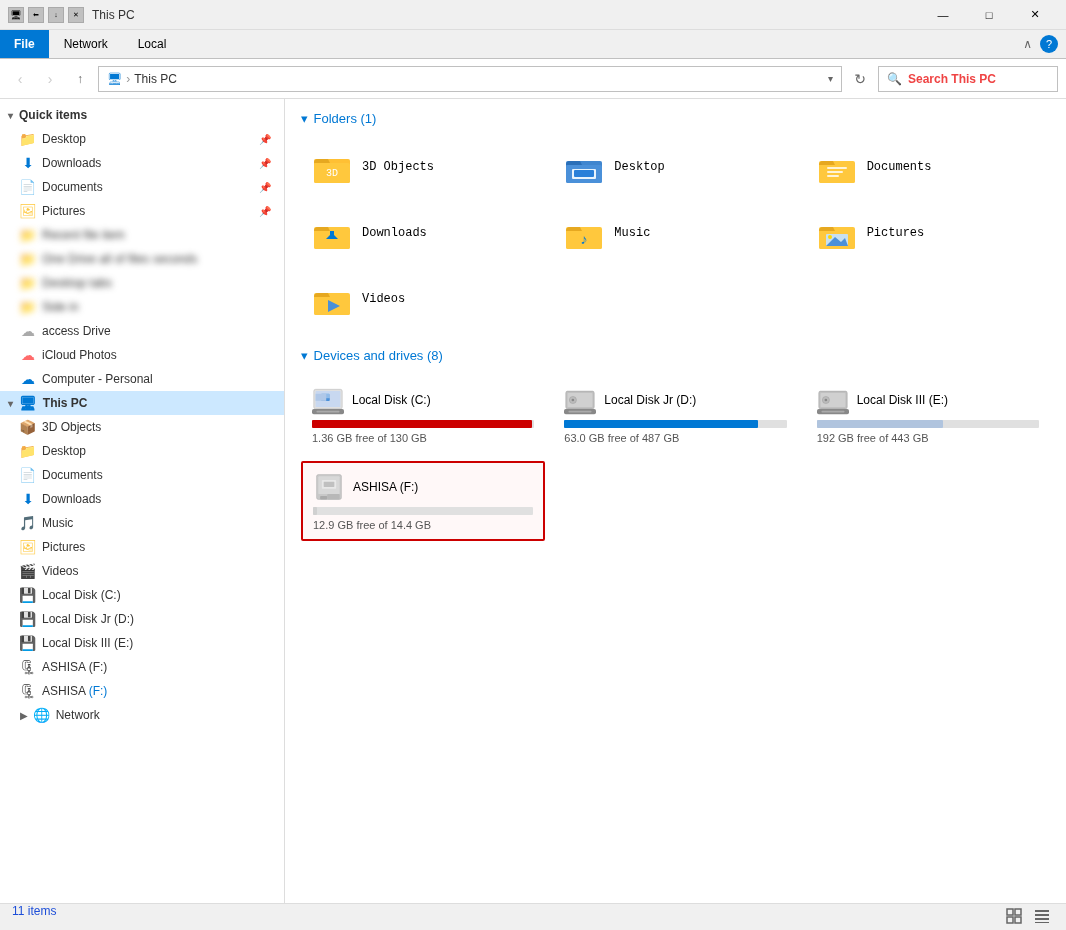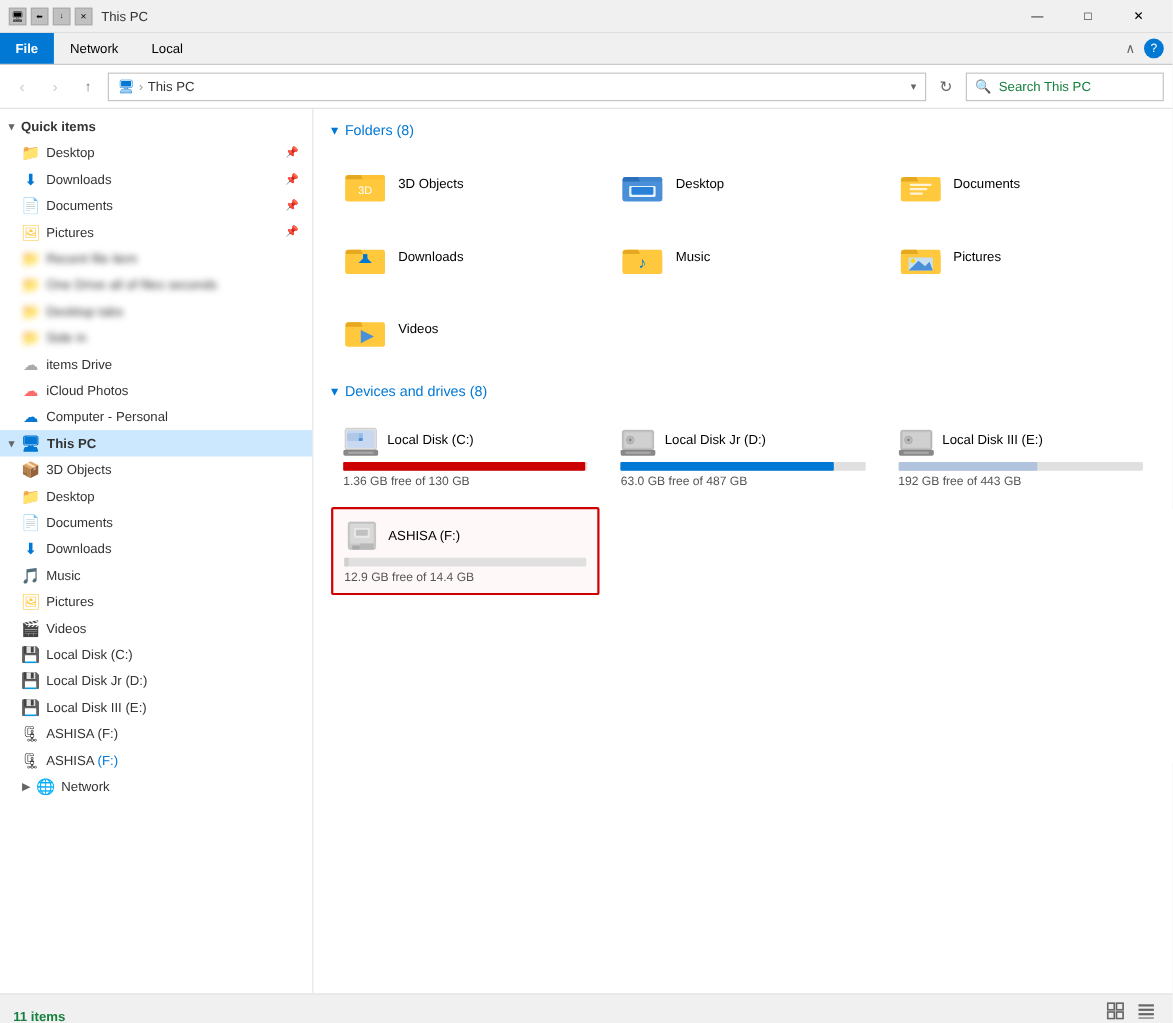--- a/index.html
+++ b/index.html
@@ -140,20 +140,21 @@
       margin-bottom: 12px;
       cursor: pointer;
     }
 
     
     .folders-grid {
       display: grid;
       grid-template-columns: repeat(3, 1fr);
       gap: 8px;
       margin-bottom: 20px;
+      font-family: Liberation Mono, monospace;
     }
     .folder-item {
       display: flex;
       align-items: center;
       gap: 10px;
       padding: 8px 10px;
       border: 1px solid transparent;
       border-radius: 2px;
       cursor: pointer;
     }
@@ -187,25 +188,24 @@
     .bar-light { background: #b0c4de; }
     .bar-empty { background: #d0d0d0; }
     .drive-space { font-size: 11px; color: #555; }
 
     
     .status-bar {
       height: 28px;
       background: #f0f0f0;
       border-top: 1px solid #ddd;
       display: flex;
-      align-items: flex-end;
+      align-items: flex-start;
       padding: 0 12px;
       font-size: 12px;
-      color: #15803d;
-      font-weight: bold;
+      color: #1d4ed8;
     }
     .status-bar .view-icons { margin-left: auto; display: flex; gap: 4px; }
     .view-icon-btn { width: 24px; height: 24px; display: flex; align-items: center; justify-content: center; cursor: pointer; color: #666; font-size: 14px; }
     
     
     ::-webkit-scrollbar { width: 8px; }
     ::-webkit-scrollbar-track { background: #f0f0f0; }
     ::-webkit-scrollbar-thumb { background: #c0c0c0; }
   </style>
 </head>
@@ -244,21 +244,21 @@
   <div class="nav-btn" style="font-size:12px;">↑</div>
   <div class="address-path">
     <span style="color:#0078d4; margin-right:4px;">🖥</span>
     <span style="color:#999; margin-right:4px;">›</span>
     <span>This PC</span>
     <span style="margin-left:auto; color:#666; font-size:10px;">▾</span>
   </div>
   <div class="nav-btn" style="font-size:14px;">↻</div>
   <div class="search-box">
     <span style="color:#999;">🔍</span>
-    <span style="color:#15803d;">Search This PC</span>
+    <span style="color:#ef4444;font-weight:bold;">Search This PC</span>
   </div>
 </div>
 
 <div class="main-layout">
 
   <div class="sidebar">
 
     <div class="sidebar-item" style="padding-left:8px; font-weight:600;">
       <span style="font-size:10px; color:#666;">▾</span>
       <span>Quick items</span>
@@ -296,21 +296,21 @@
       <span class="item-icon" style="font-size:14px;">📁</span>
       <span>Desktop tabs</span>
     </div>
     <div class="sidebar-item blurred">
       <span class="item-icon" style="font-size:14px;">📁</span>
       <span>Side in</span>
     </div>
 
     <div class="sidebar-item">
       <span class="item-icon" style="font-size:14px; color:#aaa;">☁</span>
-      <span>items Drive</span>
+      <span>access Drive</span>
     </div>
     <div class="sidebar-item">
       <span class="item-icon" style="font-size:14px; color:#ff6b6b;">☁</span>
       <span>iCloud Photos</span>
     </div>
     <div class="sidebar-item">
       <span class="item-icon" style="font-size:14px; color:#0078d4;">☁</span>
       <span>Computer - Personal</span>
     </div>
 
@@ -372,21 +372,21 @@
       <span style="font-size:10px; color:#666;">▶</span>
       <span class="item-icon" style="font-size:14px; color:#0078d4;">🌐</span>
       <span>Network</span>
     </div>
   </div>
 
   <div class="content">
 
     <div class="section-header">
       <span>▾</span>
-      <span>Folders (8)</span>
+      <span>Folders (1)</span>
     </div>
 
     <div class="folders-grid">
 
       <div class="folder-item">
         <div class="folder-icon-large">
           <svg width="40" height="36" viewBox="0 0 40 36">
             <rect x="2" y="10" width="36" height="24" rx="2" fill="#ffc83d"></rect>
             <rect x="2" y="10" width="36" height="24" rx="2" fill="#ffb020" opacity="0.3"></rect>
             <rect x="2" y="14" width="36" height="20" rx="2" fill="#ffc83d"></rect>

